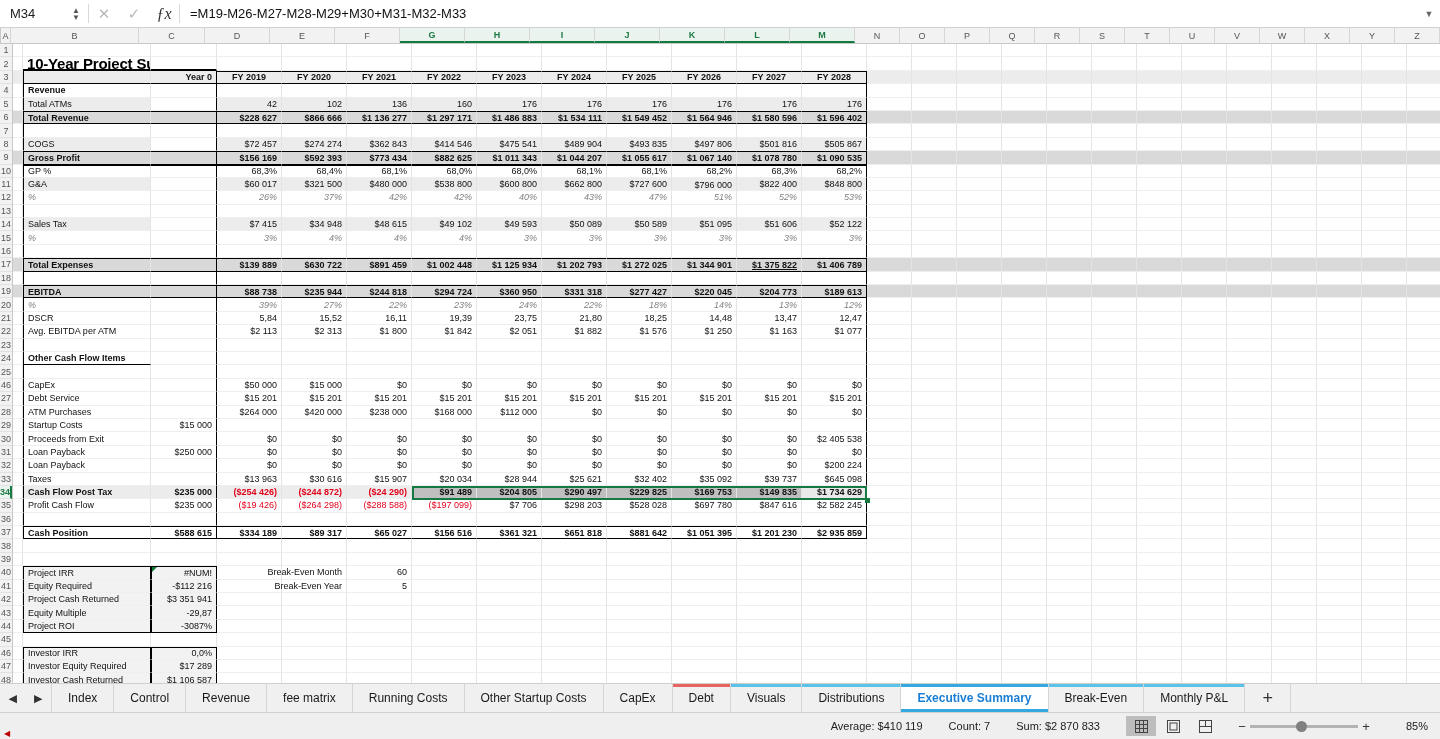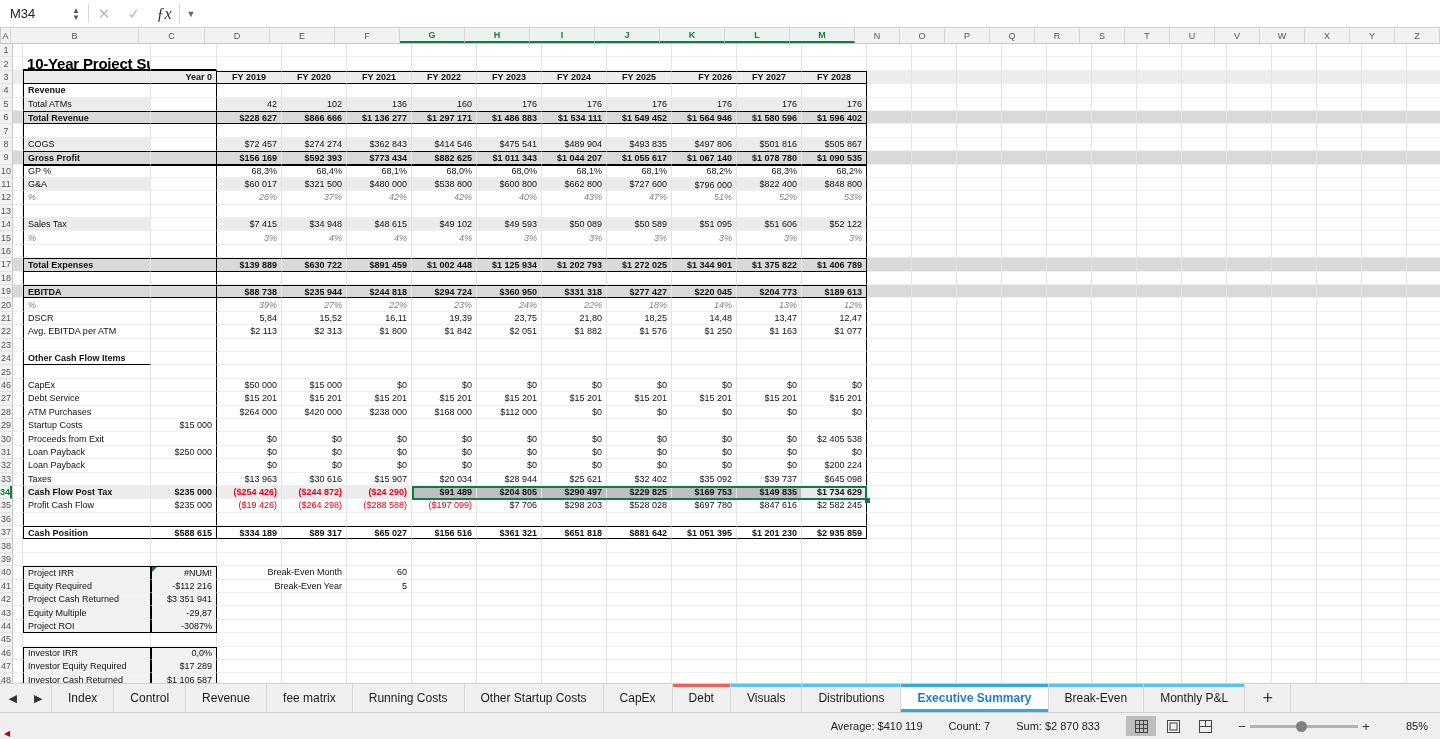--- a/index.html
+++ b/index.html
@@ -196,20 +196,23 @@
     <span class="namebox-spin">
       <span>▲</span>
       <span>▼</span>
     </span>
   </div>
   <div class="fb-divider"></div>
   <div class="fb-btn">✕</div>
   <div class="fb-btn">✓</div>
   <div class="fb-btn fx">ƒ<i>x</i></div>
   <div class="fb-divider"></div>
+  <div class="formula-input">
+    <span>=M19-M26-M27-M28-M29+M30+M31-M32-M33</span>
+  </div>
   <div class="fb-caret">▼</div>
 </div>
 
 <div id="grid-wrap">
 
   <div id="col-head">
     <div class="corner"></div>
     <div id="col-head-cells" style="display:flex;">
         <div class="ch" style="width: 10px;">A</div>
         <div class="ch" style="width: 128px;">B</div>
@@ -371,21 +374,21 @@
             </div>
             <div class="cell cell ctr bold shade" style="width: 65px; border-bottom: 1px solid rgb(0, 0, 0); border-top: 1px solid rgb(0, 0, 0);">
               <span>FY 2023</span>
             </div>
             <div class="cell cell ctr bold shade" style="width: 65px; border-bottom: 1px solid rgb(0, 0, 0); border-top: 1px solid rgb(0, 0, 0);">
               <span>FY 2024</span>
             </div>
             <div class="cell cell ctr bold shade" style="width: 65px; border-bottom: 1px solid rgb(0, 0, 0); border-top: 1px solid rgb(0, 0, 0);">
               <span>FY 2025</span>
             </div>
-            <div class="cell cell ctr bold shade" style="width: 65px; border-bottom: 1px solid rgb(0, 0, 0); border-top: 1px solid rgb(0, 0, 0); justify-content: flex-end;">
+            <div class="cell cell ctr bold shade" style="width: 65px; border-bottom: 1px solid rgb(0, 0, 0); border-top: 1px solid rgb(0, 0, 0);">
               <span>FY 2026</span>
             </div>
             <div class="cell cell ctr bold shade" style="width: 65px; border-bottom: 1px solid rgb(0, 0, 0); border-top: 1px solid rgb(0, 0, 0);">
               <span>FY 2027</span>
             </div>
             <div class="cell cell ctr bold shade" style="width: 65px; border-bottom: 1px solid rgb(0, 0, 0); border-top: 1px solid rgb(0, 0, 0); border-right: 1px solid rgb(0, 0, 0);">
               <span>FY 2028</span>
             </div>
             <div class="cell  bold ctr shade" style="width: 45px;"></div>
             <div class="cell  bold ctr shade" style="width: 45px;"></div>
@@ -988,21 +991,21 @@
             </div>
             <div class="cell num bold shade-d" style="width: 65px; border-top: 1px solid rgb(0, 0, 0); border-bottom: 1px solid rgb(0, 0, 0);">
               <span>$1 202 793</span>
             </div>
             <div class="cell num bold shade-d" style="width: 65px; border-top: 1px solid rgb(0, 0, 0); border-bottom: 1px solid rgb(0, 0, 0);">
               <span>$1 272 025</span>
             </div>
             <div class="cell num bold shade-d" style="width: 65px; border-top: 1px solid rgb(0, 0, 0); border-bottom: 1px solid rgb(0, 0, 0);">
               <span>$1 344 901</span>
             </div>
-            <div class="cell num bold shade-d" style="width: 65px; border-top: 1px solid rgb(0, 0, 0); border-bottom: 1px solid rgb(0, 0, 0);">
+            <div class="cell num bold shade-d" style="width: 65px; border-top: 1px solid rgb(0, 0, 0); border-bottom: 1px solid rgb(0, 0, 0); text-decoration: underline;">
               <span>$1 375 822</span>
             </div>
             <div class="cell num bold shade-d" style="width: 65px; border-top: 1px solid rgb(0, 0, 0); border-bottom: 1px solid rgb(0, 0, 0); border-right: 1px solid rgb(0, 0, 0);">
               <span>$1 406 789</span>
             </div>
             <div class="cell  bold shade-d" style="width: 45px;"></div>
             <div class="cell  bold shade-d" style="width: 45px;"></div>
             <div class="cell  bold shade-d" style="width: 45px;"></div>
             <div class="cell  bold shade-d" style="width: 45px;"></div>
             <div class="cell  bold shade-d" style="width: 45px;"></div>

